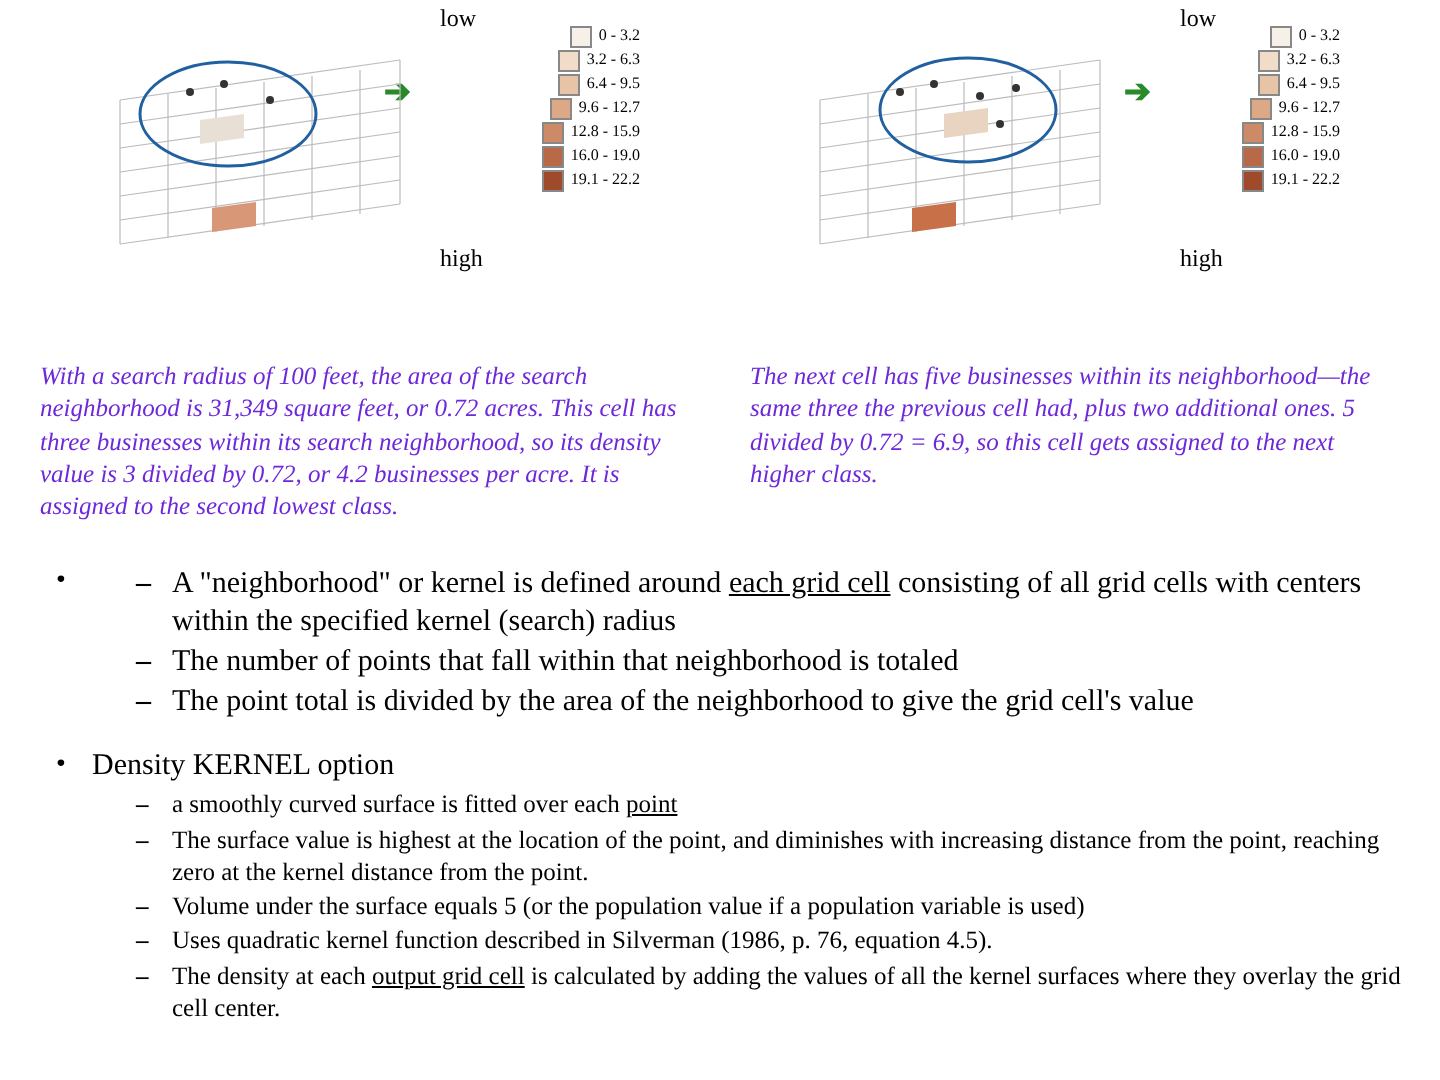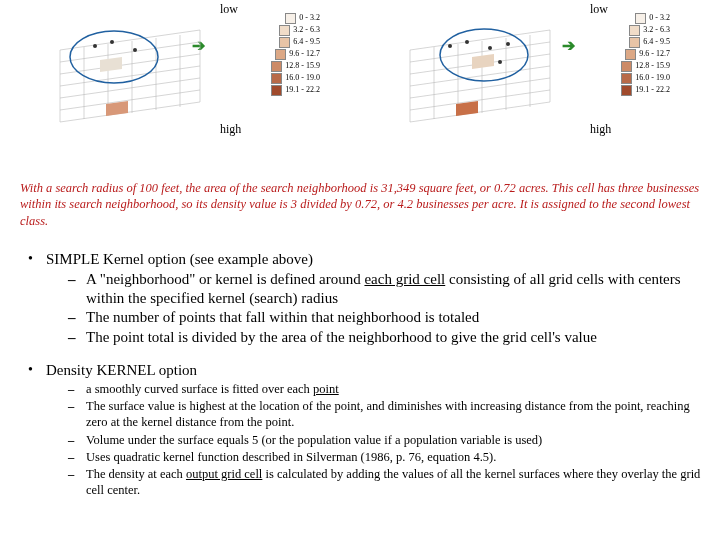--- a/index.html
+++ b/index.html
@@ -8,21 +8,21 @@
   .fig { position: relative; width: 330px; }
   .grid { position: absolute; left: 30px; top: 20px; width: 170px; height: 110px; }
   .grid svg { width: 100%; height: 100%; }
   .legend { position: absolute; right: 30px; top: 10px; }
   .legend-row { display: flex; align-items: center; font-size: 8px; line-height: 12px; justify-content: flex-end; }
   .swatch { width: 11px; height: 11px; border: 1px solid #888; margin-right: 3px; }
   .label-low { position: absolute; top: 0px; font-size: 12px; text-align: center; }
   .label-high { position: absolute; top: 120px; font-size: 12px; }
   .arrow { position: absolute; color: #2a8a2a; font-size: 16px; font-weight: bold; }
   .captions { display: flex; padding: 30px 20px 10px 20px; gap: 30px; }
-  .caption { flex: 1; font-style: italic; color: #b91c1c; font-size: 12.5px; line-height: 1.3; }
+  .caption { flex: 1; font-style: italic; color: #6d28d9; font-size: 12.5px; line-height: 1.3; }
   .content { padding: 12px 14px 0 28px; }
   .bullet { display: flex; margin-bottom: 14px; }
   .bullet-marker { width: 18px; flex-shrink: 0; }
   .bullet-body { flex: 1; }
   .bullet-title { font-size: 15px; margin-bottom: 2px; }
   .sub { display: flex; padding-left: 22px; font-size: 15px; line-height: 1.25; margin-bottom: 1px; }
   .sub-marker { width: 18px; flex-shrink: 0; font-weight: bold; }
   .sub-body { flex: 1; }
   .sub.small { font-size: 12.5px; line-height: 1.3; }
   .under { text-decoration: underline; }
@@ -154,27 +154,27 @@
           <div class="swatch" style="background: rgb(160, 74, 44);"></div>
           <span>19.1 - 22.2</span>
         </div>
       </div>
     <div class="label-high" style="left:220px">high</div>
   </div>
 </div>
 
 <div class="captions">
   <div class="caption">With a search radius of 100 feet, the area of the search neighborhood is 31,349 square feet, or 0.72 acres. This cell has three businesses within its search neighborhood, so its density value is 3 divided by 0.72, or 4.2 businesses per acre. It is assigned to the second lowest class.</div>
+  <div class="caption">The next cell has five businesses within its neighborhood—the same three the previous cell had, plus two additional ones. 5 divided by 0.72 = 6.9, so this cell gets assigned to the next higher class.</div>
 </div>
 
 <div class="content">
   <div class="bullet">
     <div class="bullet-marker">•</div>
     <div class="bullet-body">
-      <div class="bullet-title">SIMPLE Kernel  option (see example above)</div>
       <div id="simple-list">
           <div class="sub">
             <div class="sub-marker">–</div>
             <div class="sub-body">A "neighborhood" or kernel is defined around <span class="under">each grid cell</span> consisting of  all grid cells with centers within the specified kernel (search) radius</div>
           </div>
           <div class="sub">
             <div class="sub-marker">–</div>
             <div class="sub-body">The number of points that fall within that neighborhood is totaled</div>
           </div>
           <div class="sub">

